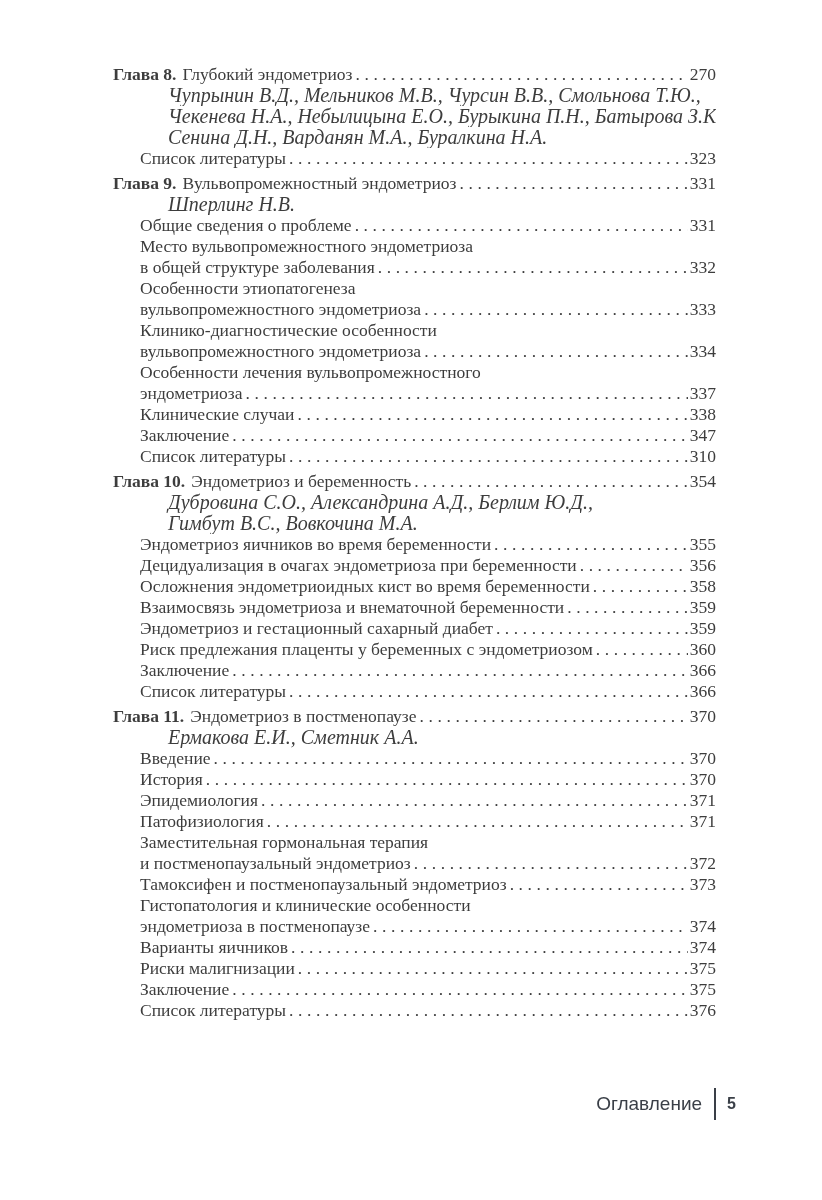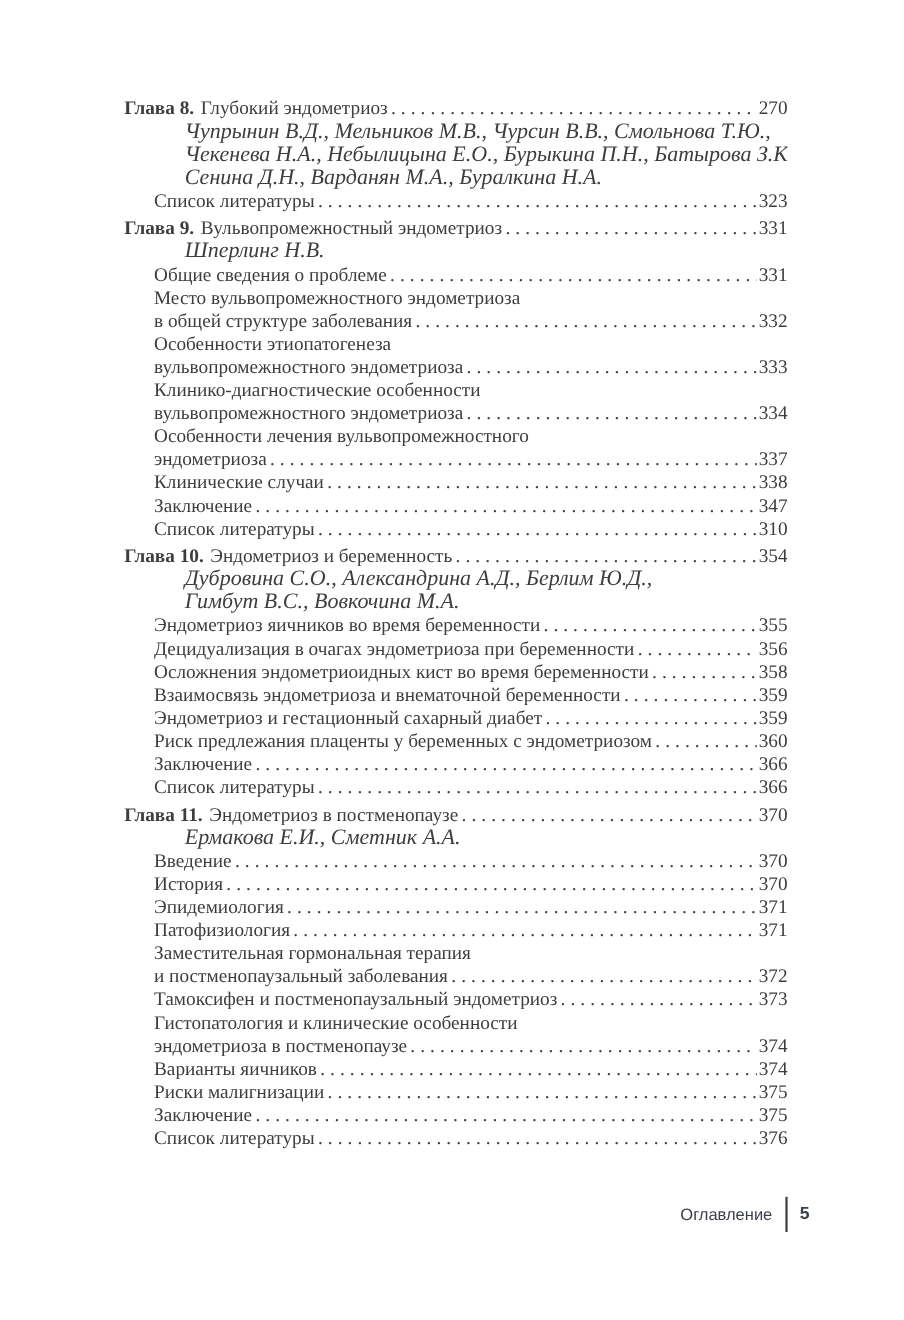--- a/index.html
+++ b/index.html
@@ -12,21 +12,21 @@
   body {
     width: 822px; height: 1200px;
     background: var(--page-bg);
     font-family: "Liberation Serif", serif;
     color: var(--text-color);
     position: relative;
     overflow: hidden;
   }
   .toc {
     position: absolute;
-    left: 113px; top: 88px;
+    left: 113px; top: 64px;
     width: 603px;
   }
   .row {
     display: flex;
     align-items: baseline;
     height: 21px;
     line-height: 21px;
     font-size: 17.5px;
     white-space: nowrap;
     overflow: hidden;
@@ -56,21 +56,21 @@
   .footer {
     position: absolute;
     top: 1088px;
     right: 86px;
     height: 32px;
     display: flex;
     align-items: center;
     font-family: "Liberation Sans", sans-serif;
     color: var(--footer-color);
   }
-  .footer .flabel { font-size: 15px; margin-right: 12px; }
+  .footer .flabel { font-size: 19px; margin-right: 12px; }
   .footer .vbar { width: 2px; height: 32px; background: var(--footer-color); margin-right: 11px; }
   .footer .fpnum { font-size: 16px; font-weight: bold; }
 </style>
 </head>
 <body>
 
 <div class="toc">
     <div class="row chapter">
     <span class="prefix">Глава 8.</span>
     <span class="entry-label">Глубокий эндометриоз</span>
@@ -276,21 +276,21 @@
     <span class="dots"></span>
     <span class="pnum">371</span>
   </div>
     <div class="row item">
 
     <span class="entry-label">Заместительная гормональная терапия</span>
 
   </div>
     <div class="row item">
 
-    <span class="entry-label">и постменопаузальный заболевания</span>
+    <span class="entry-label">и постменопаузальный эндометриоз</span>
     <span class="dots"></span>
     <span class="pnum">372</span>
   </div>
     <div class="row item">
 
     <span class="entry-label">Тамоксифен и постменопаузальный эндометриоз</span>
     <span class="dots"></span>
     <span class="pnum">373</span>
   </div>
     <div class="row item">

